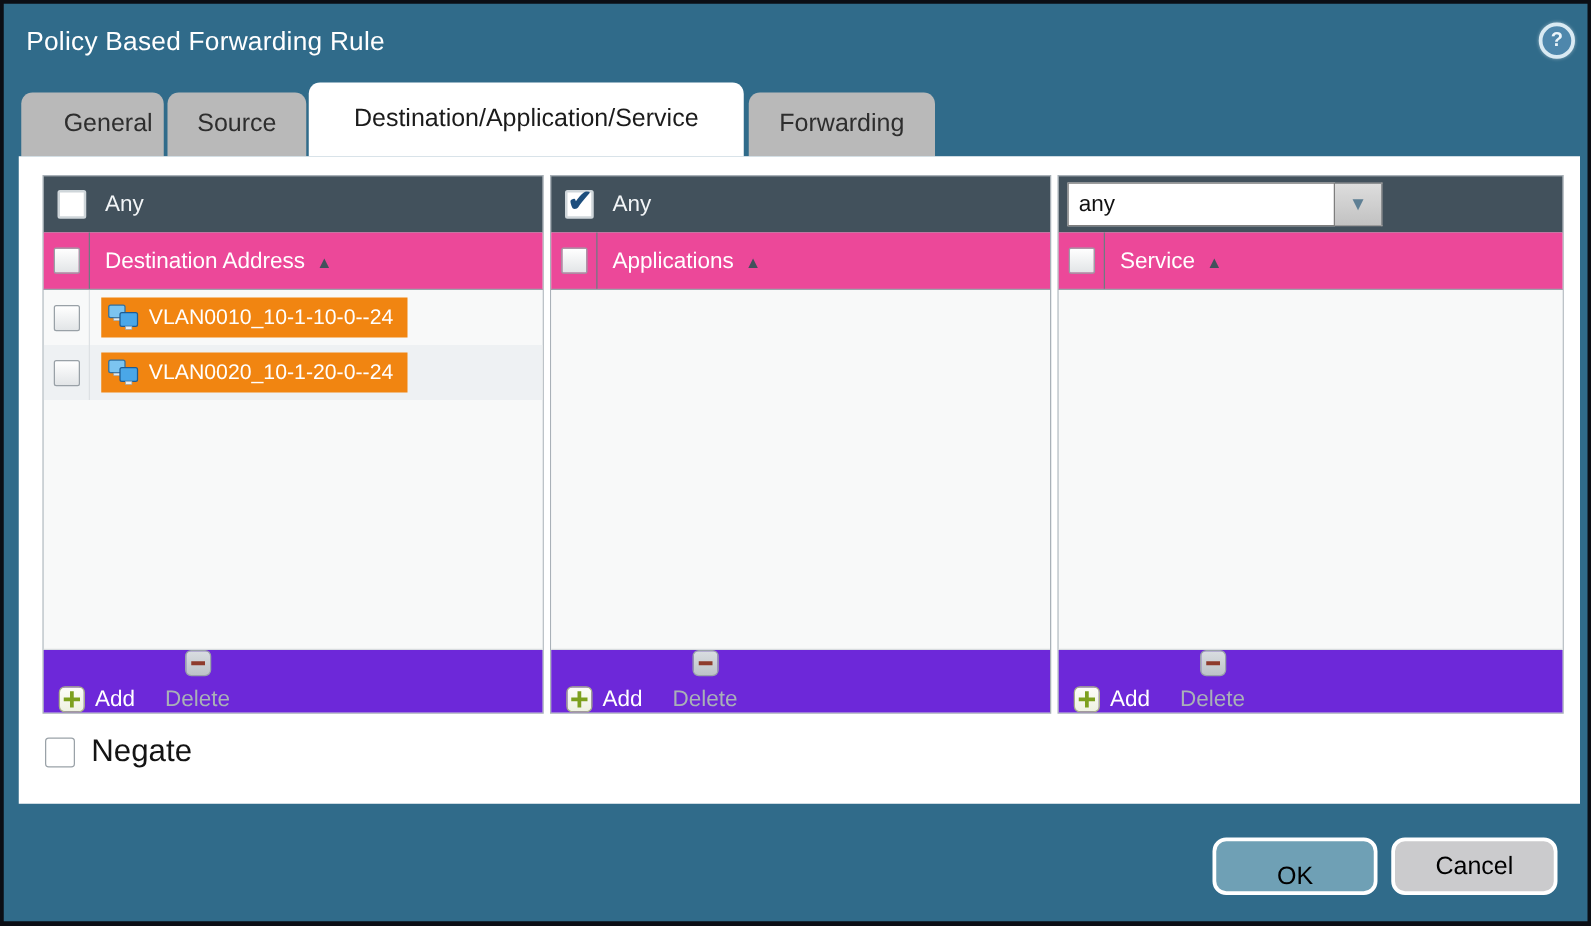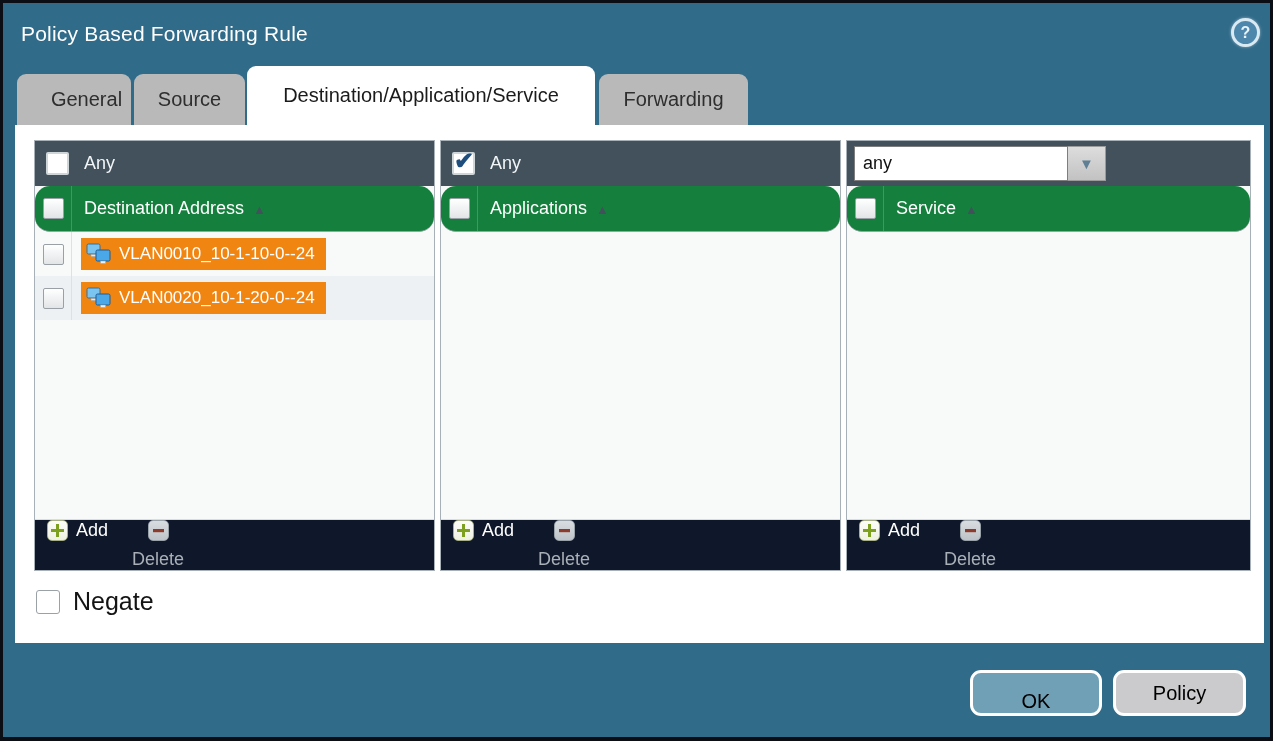--- a/index.html
+++ b/index.html
@@ -30,34 +30,34 @@
   
   .panel { position:absolute; top:137px; height:431px; display:flex; flex-direction:column;
            border:1px solid #a9b1b8; background:#f8f9f9; z-index:3; }
   .p1 { left:31px;  width:401px; }
   .p2 { left:437px; width:401px; }
   .p3 { left:843px; width:405px; }
 
   .anybar { flex:0 0 45px; background:#42515c; display:flex; align-items:center; padding-left:11px; gap:15px; }
   .anybar .any-label { color:#f2f5f7; font-size:18px; }
 
-  .colheader { flex:0 0 46px; background:#15803d; display:flex; align-items:stretch; border-bottom:1px solid #9aa2aa;border-radius:15px; }
+  .colheader { flex:0 0 46px; background:#ec4899; display:flex; align-items:stretch; border-bottom:1px solid #9aa2aa; }
   .colheader .cbcell { width:37px; display:flex; align-items:center; justify-content:center; border-right:1px solid #6f7982; }
   .colheader .collabel { display:flex; align-items:center; gap:9px; padding-left:12px; color:#ffffff; font-size:18px; cursor:pointer; }
   .sort-asc::after { content:"▲"; font-size:13px; color:#42515c; }
 
   .panel-body { flex:1 1 auto; background:#f8f9f9; overflow:hidden; border-bottom:1px solid #d9dde0; }
 
   .row { height:44px; display:flex; align-items:center; cursor:pointer; }
   .row.alt { background:#eef1f3; }
   .row .cbcell { width:37px; height:100%; display:flex; align-items:center; justify-content:center; border-right:1px solid #dde1e4; }
   .chip { margin-left:9px; height:32px; background:#f18511; display:inline-flex; align-items:center;
           gap:7px; padding:0 11px 0 5px; color:#ffffff; font-size:17px; }
 
-  .panel-footer { flex:0 0 45px; background:#0f172a; display:flex; align-items:flex-start; gap:24px; padding-left:12px; }
+  .panel-footer { flex:0 0 45px; background:#6d28d9; display:flex; align-items:flex-end; gap:24px; padding-left:12px; }
   .tool-btn { display:flex; align-items:center; gap:8px; font-size:18px; cursor:pointer; }
   .tool-btn.add { color:#ffffff; }
   .tool-btn.del { color:#a9b0b7; cursor:default;flex-direction:column; }
 
   
   .cb { width:21px; height:21px; background:linear-gradient(#ffffff,#e2e5e7); border:1px solid #99a1a7; border-radius:2px; cursor:pointer; position:relative; }
   .cb.dark { width:23px; height:23px; background:#ffffff; border:2px solid #cfd6da; border-radius:2px; }
   .cb.checked::after { content:"✔"; position:absolute; left:0px; top:-7px; font-size:24px; font-weight:bold; color:#1d4e7d; }
   .cb.negate { width:24px; height:24px; background:#ffffff; border:1px solid #9aa2a8; border-radius:3px; }
 
@@ -245,16 +245,16 @@
 
   <div class="negate-row">
     <div class="cb negate"></div>
     <span class="negate-label">Negate</span>
   </div>
 
   <div class="dlg-btn btn-ok">
     <span>OK</span>
   </div>
   <div class="dlg-btn btn-cancel">
-    <span>Policy</span>
+    <span>Cancel</span>
   </div>
 
 </div>
 
 </body></html>

